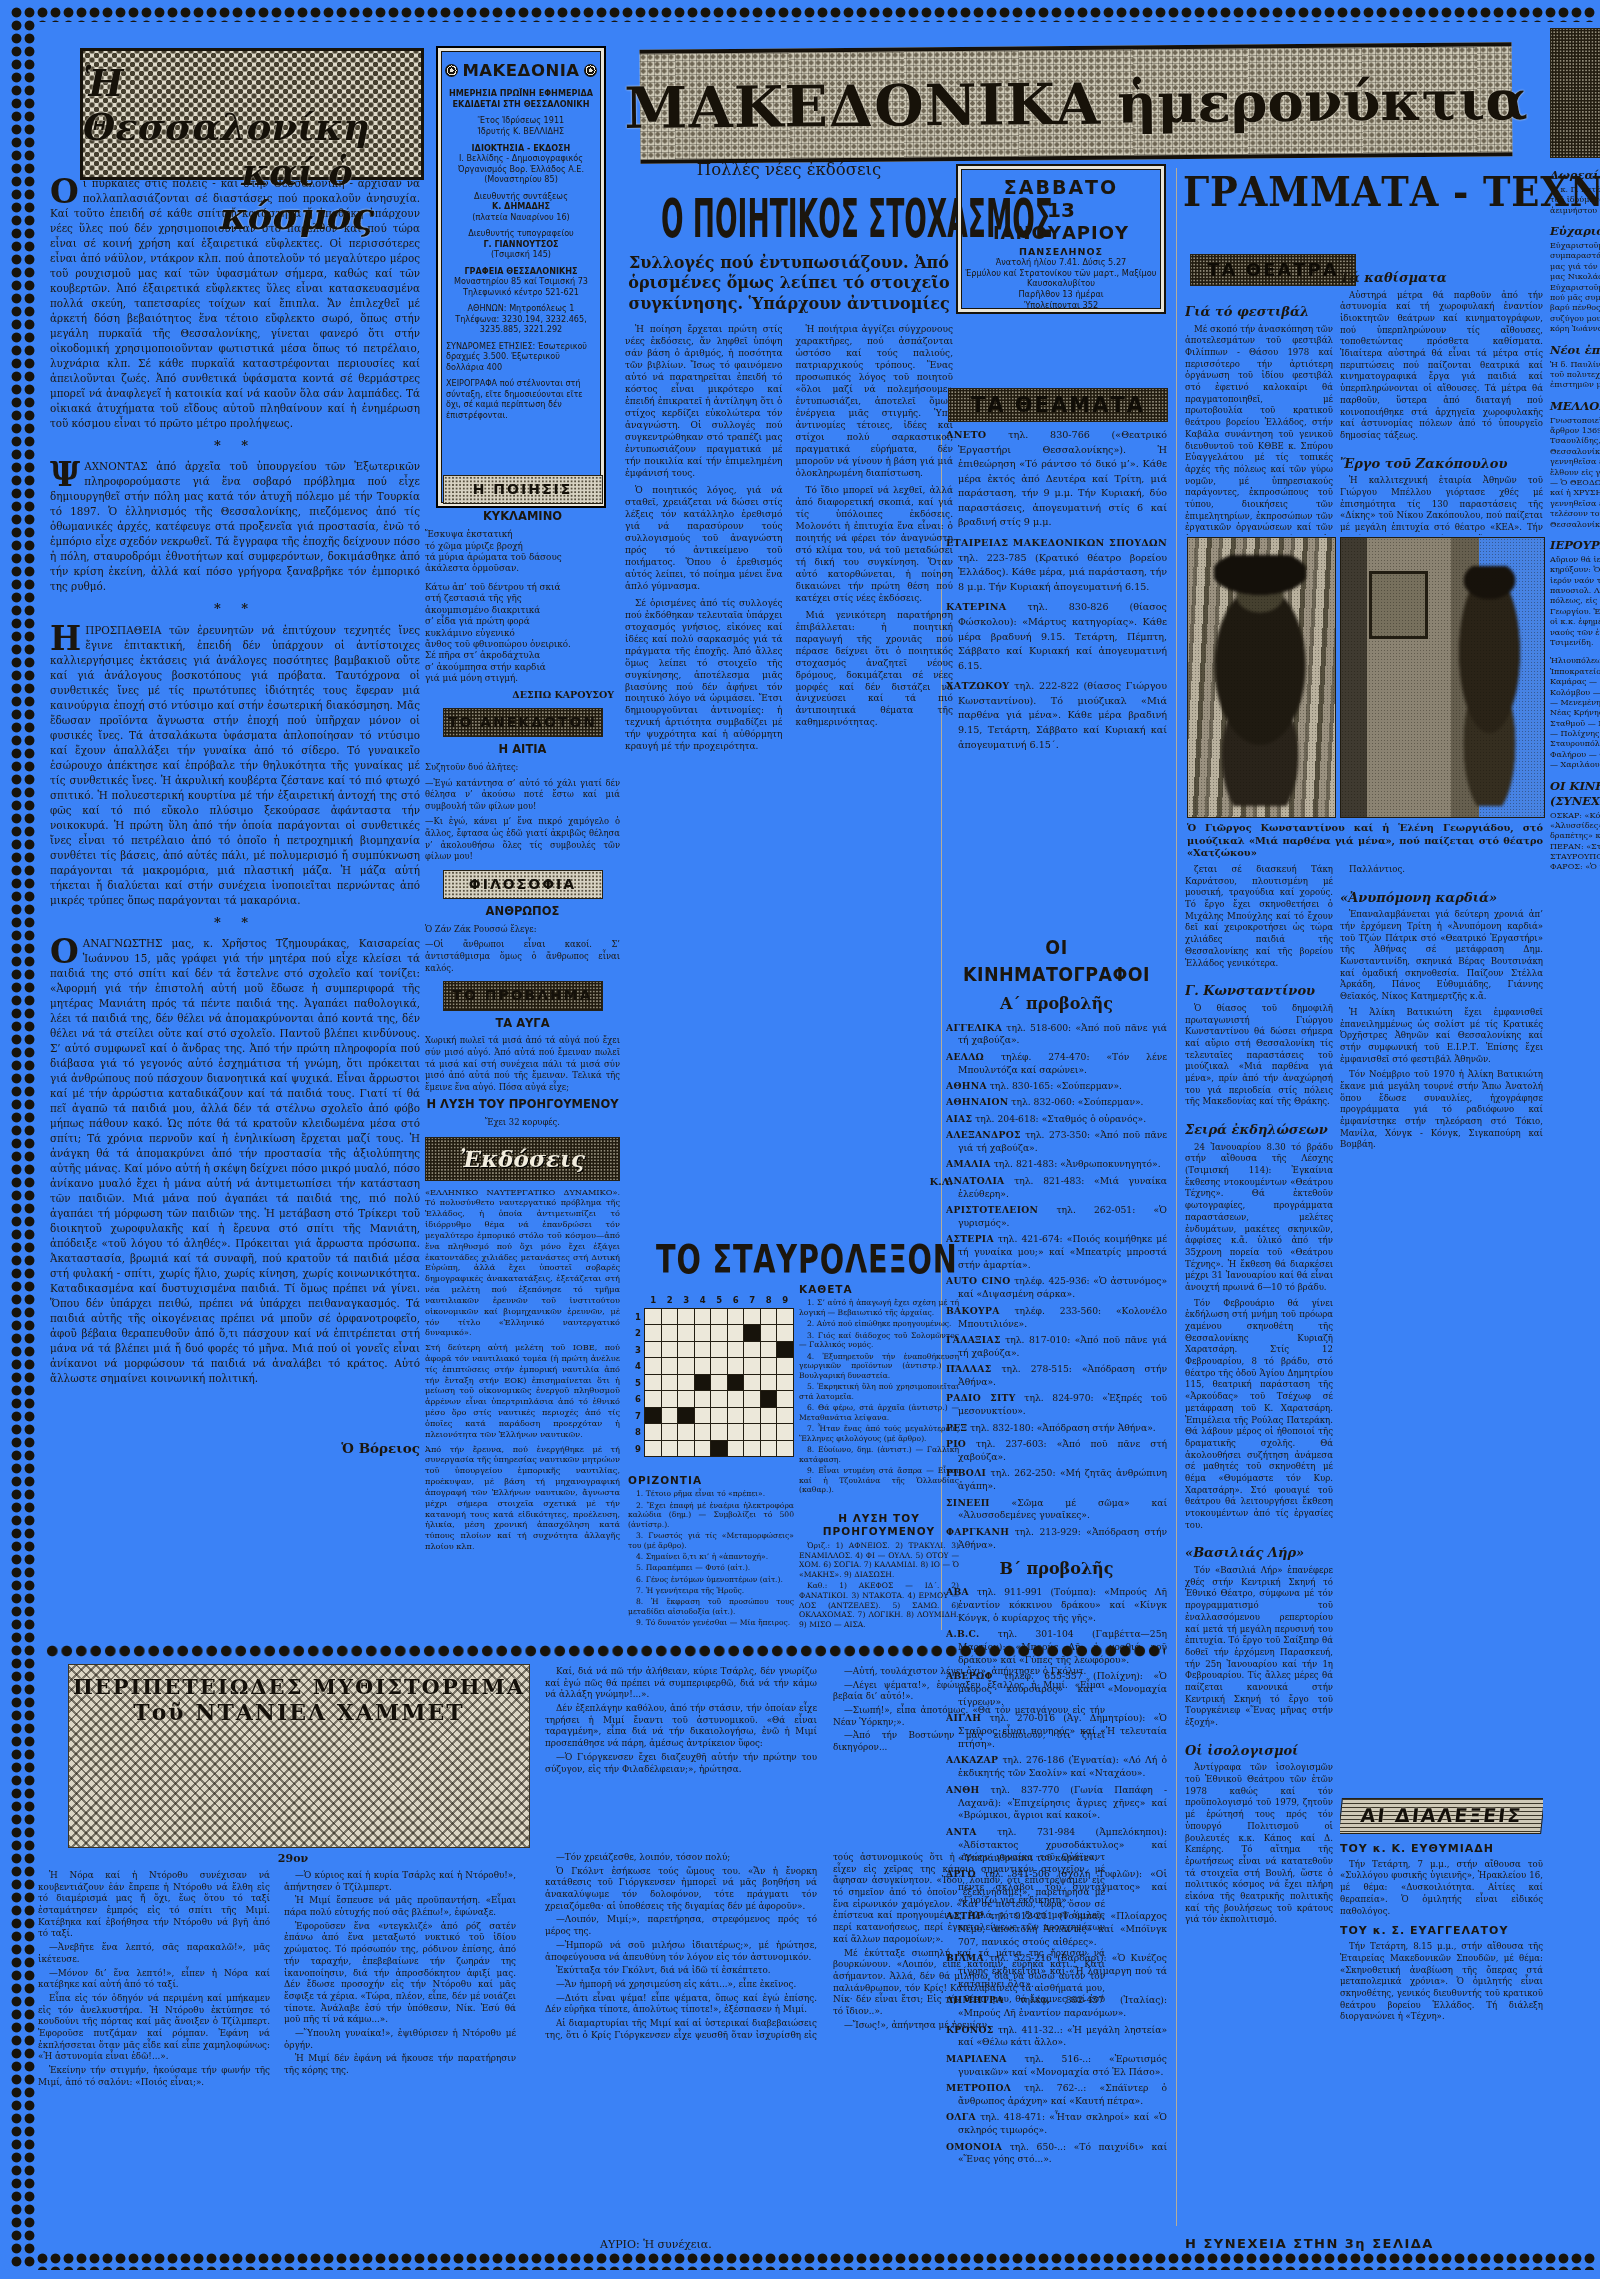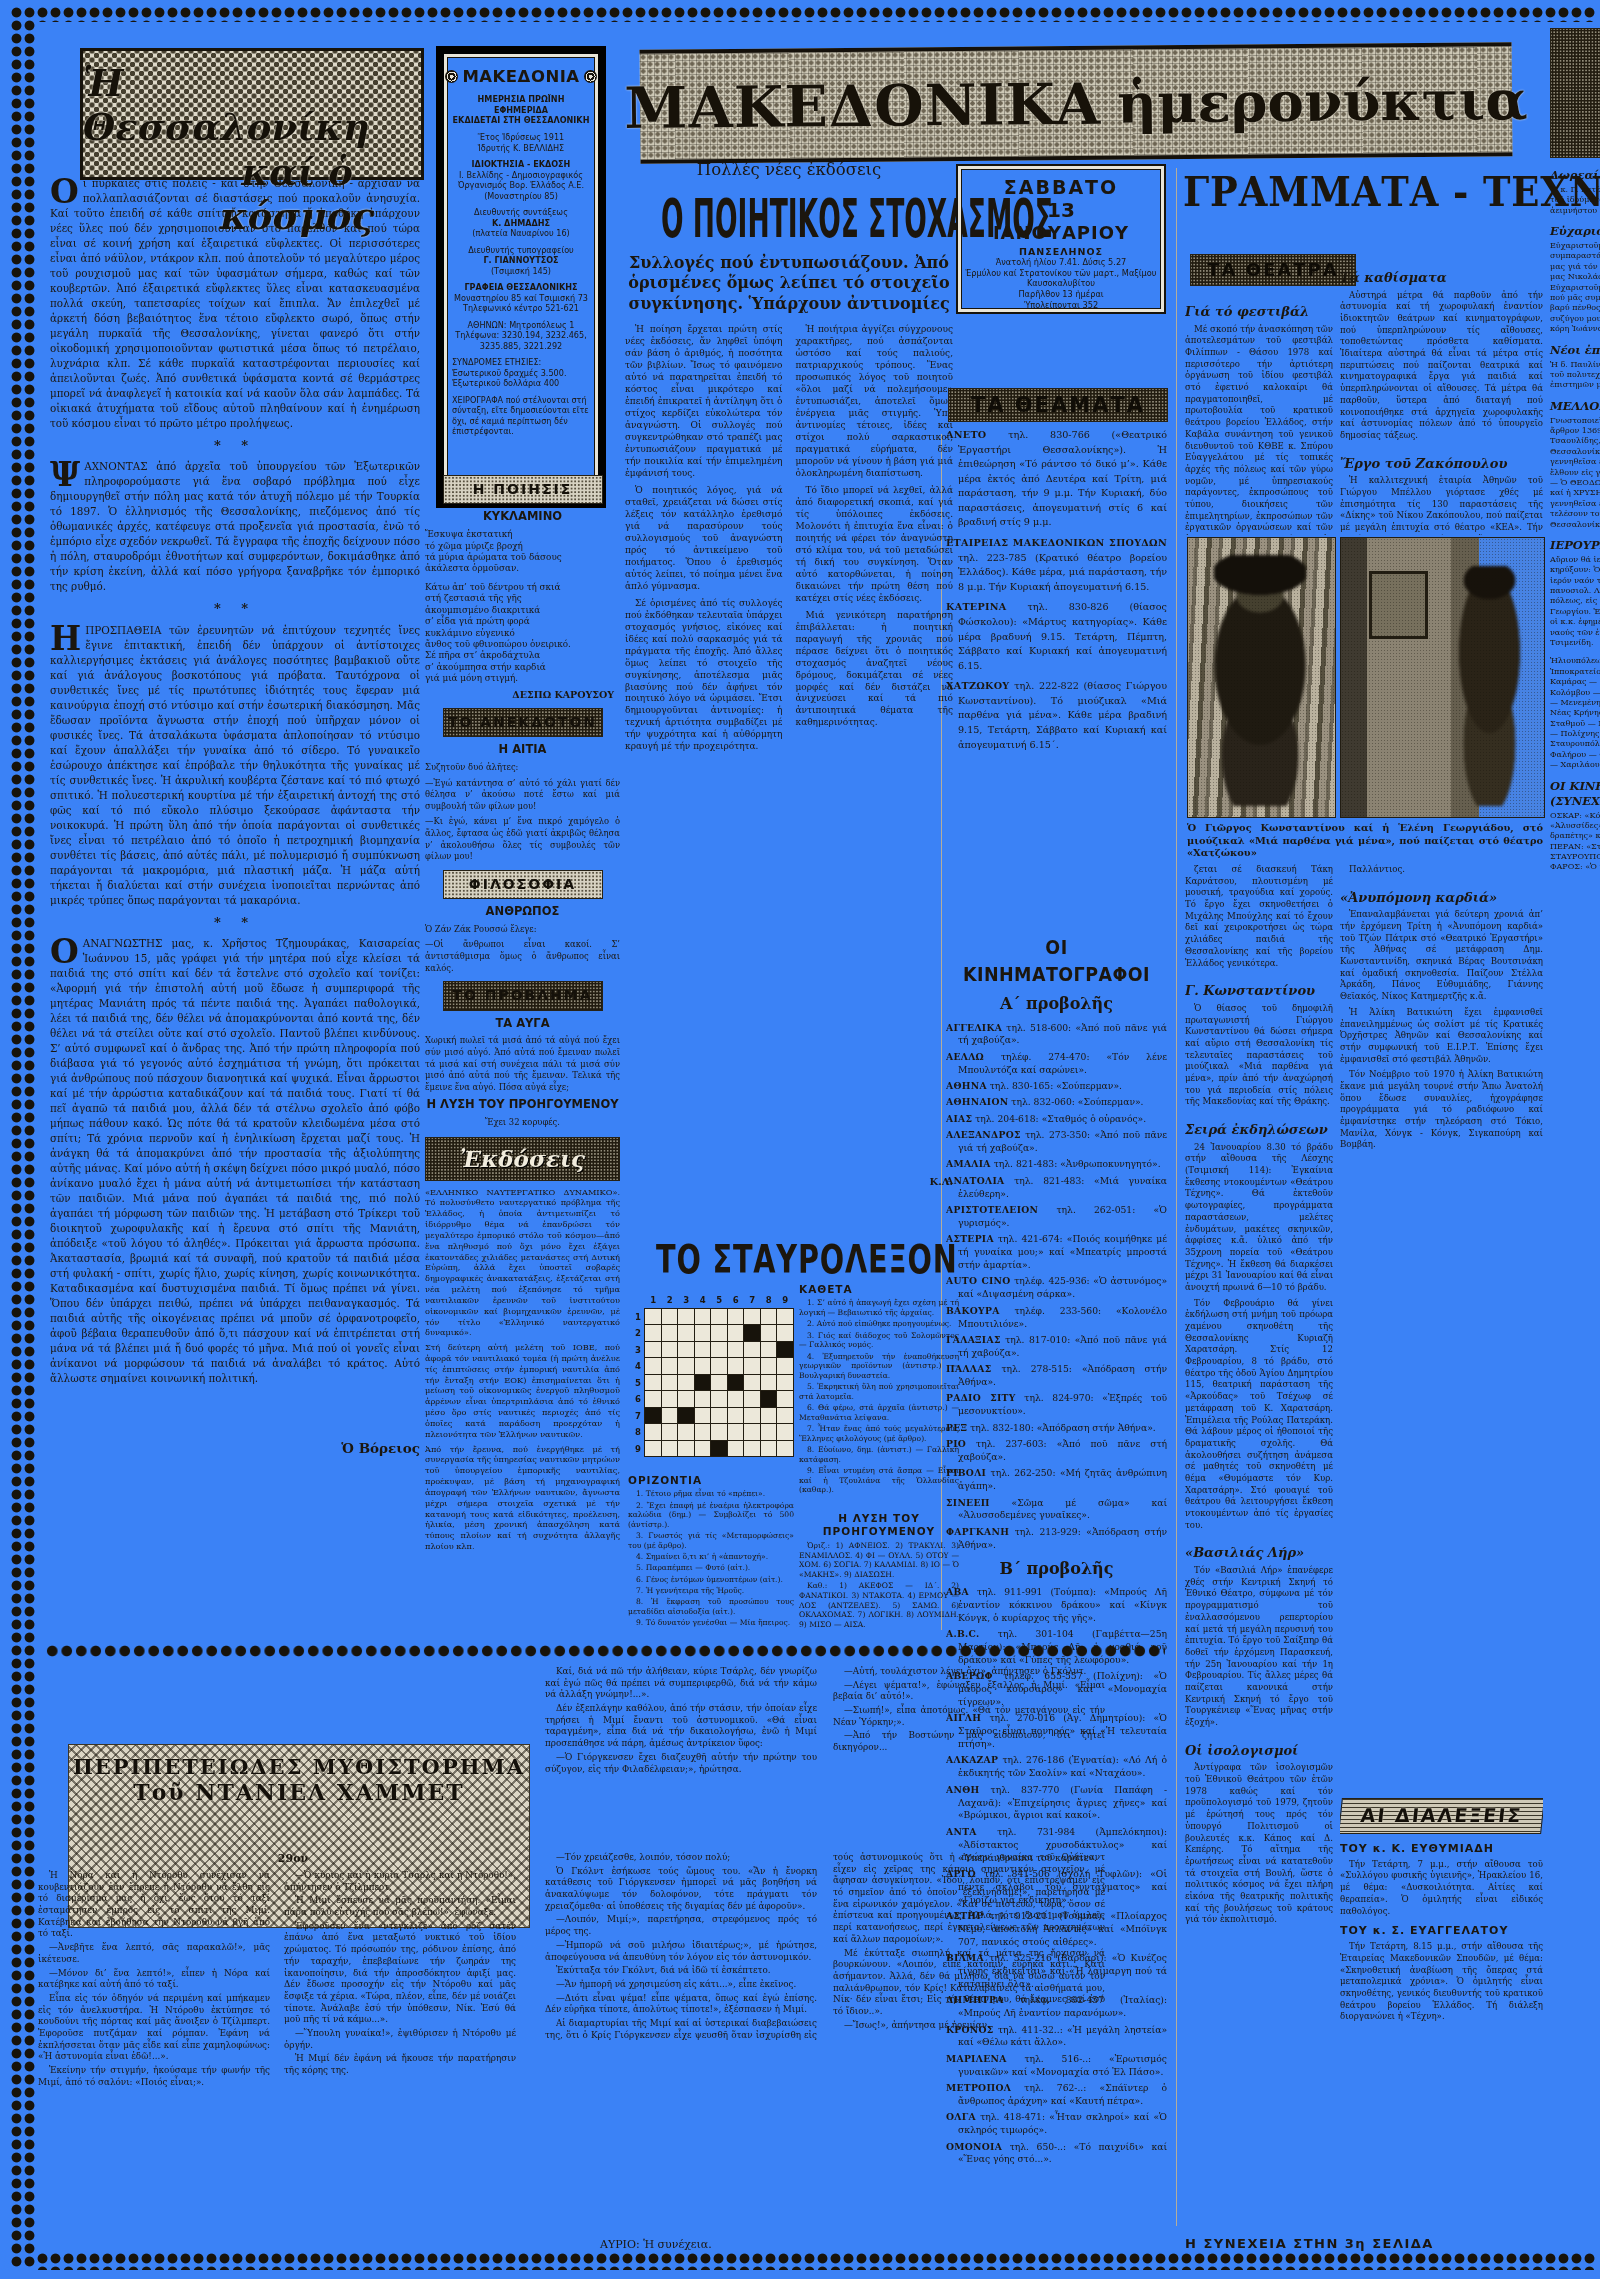--- a/index.html
+++ b/index.html
@@ -20,21 +20,21 @@
   
   .ed-title{left:80px;top:48px;width:338px;height:116px;border:3px solid #17130b;padding-top:10px;}
   .ed-title div{font-style:italic;font-weight:bold;font-size:37px;line-height:1.2;color:#151109;text-shadow:0 0 2px #efeadb;}
   .ed-t2{text-align:center;padding-left:90px;}
   .ed-text{left:50px;top:176px;width:370px;height:1262px;font-size:10.4px;line-height:1.44;}
   .edp{margin:0 0 6px 0;}
   .edp + .edp::before{content:"*   *";display:block;text-align:center;font-weight:bold;font-size:13px;letter-spacing:8px;margin:2px 0 4px;}
   .dcap{float:left;font-size:33px;line-height:.82;font-weight:bold;padding:2px 4px 0 0;}
   .ed-sign{left:50px;top:1440px;width:370px;text-align:right;font-weight:bold;font-size:13.5px;}
   
-  .mast{left:436px;top:46px;width:170px;height:462px;border:8px solid #000000;box-shadow:inset 0 0 0 3px #e9e5d8,inset 0 0 0 4px #17130b;
+  .mast{left:436px;top:46px;width:170px;height:462px;border:2px solid #000000;box-shadow:inset 0 0 0 3px #e9e5d8,inset 0 0 0 4px #17130b;
         padding:12px 8px 0;box-sizing:border-box;text-align:center;font-family:"DejaVu Sans",sans-serif;font-size:8.1px;line-height:1.3;}
   .m-brandrow{display:flex;align-items:center;justify-content:center;gap:4px;margin-bottom:7px;}
   .m-brand{font-weight:bold;font-size:16.5px;letter-spacing:.5px;}
   .rosette{width:13px;height:13px;border-radius:50%;background:radial-gradient(circle,#e9e5d8 0 2px,#17130b 2px 4px,#e9e5d8 4px 5px,#17130b 5px 7px);flex:0 0 auto;}
   .m-b{font-weight:bold;}
   .m-gap{margin-top:6px;}
   
   .features{left:425px;top:468px;width:195px;height:1180px;font-size:8.4px;line-height:1.38;}
   .bar{display:block;margin:7px auto 5px;text-align:center;font-family:"DejaVu Sans",sans-serif;font-weight:bold;letter-spacing:2px;padding:4px 0;color:#15110a;}
   .bar-sm{width:158px;font-size:14px;}
@@ -117,21 +117,21 @@
   .caption{left:1187px;top:822px;width:356px;font-size:9.8px;font-weight:bold;line-height:1.3;text-align:justify;}
   .c4flow{left:1185px;top:864px;width:148px;height:1366px;}
   .c5flow{left:1340px;top:864px;width:203px;height:930px;}
   .lect{left:1340px;top:1798px;width:203px;height:432px;}
   .ribbon{background:repeating-linear-gradient(180deg,#3c372a 0 1.5px,#cfc9b7 1.5px 4px);border:1px solid #262115;
           text-align:center;font-family:"DejaVu Sans",sans-serif;font-weight:800;font-size:19px;letter-spacing:2px;
           color:#14100a;padding:4px 0;transform:skewX(-6deg);margin-bottom:8px;text-shadow:0 0 2px #d8d2c0;}
   .lec-t{font-family:"DejaVu Sans",sans-serif;font-weight:bold;font-size:11px;letter-spacing:1px;margin:7px 0 2px;}
   .cont3{left:1185px;top:2236px;width:400px;font-family:"DejaVu Sans",sans-serif;font-weight:800;font-size:13px;letter-spacing:1.5px;white-space:nowrap;}
   
-  .serialbox{left:68px;top:1744px;width:462px;height:184px;border:1px solid #3a3426;padding-top:9px;box-sizing:border-box;}
+  .serialbox{left:68px;top:1664px;width:462px;height:184px;border:1px solid #3a3426;padding-top:9px;box-sizing:border-box;}
   .ser-kick{text-align:center;font-weight:800;font-size:21px;letter-spacing:2px;color:#14100a;text-shadow:0 0 3px #e5dfcd;}
   .ser-title{margin:5px 10px;background:#0f0c07;color:#f1ecdc;text-align:center;font-size:49px;font-weight:bold;height:84px;line-height:80px;}
   .ser-by{text-align:center;font-weight:800;font-size:22px;letter-spacing:2px;color:#14100a;text-shadow:0 0 3px #e5dfcd;}
   .ser-ep{left:55px;top:1852px;width:476px;text-align:center;font-weight:bold;font-size:11px;}
   .sertxt{font-size:8.8px;line-height:1.33;}
   .sertxt p{margin:0 0 2px;text-indent:11px;}
   .ser-a{left:545px;top:1666px;width:560px;height:178px;columns:2;column-gap:16px;}
   .ser-b{left:38px;top:1870px;width:478px;height:360px;columns:2;column-gap:14px;}
   .ser-c{left:545px;top:1852px;width:560px;height:378px;columns:2;column-gap:16px;}
   .ser-tom{left:600px;top:2238px;font-size:11px;}

